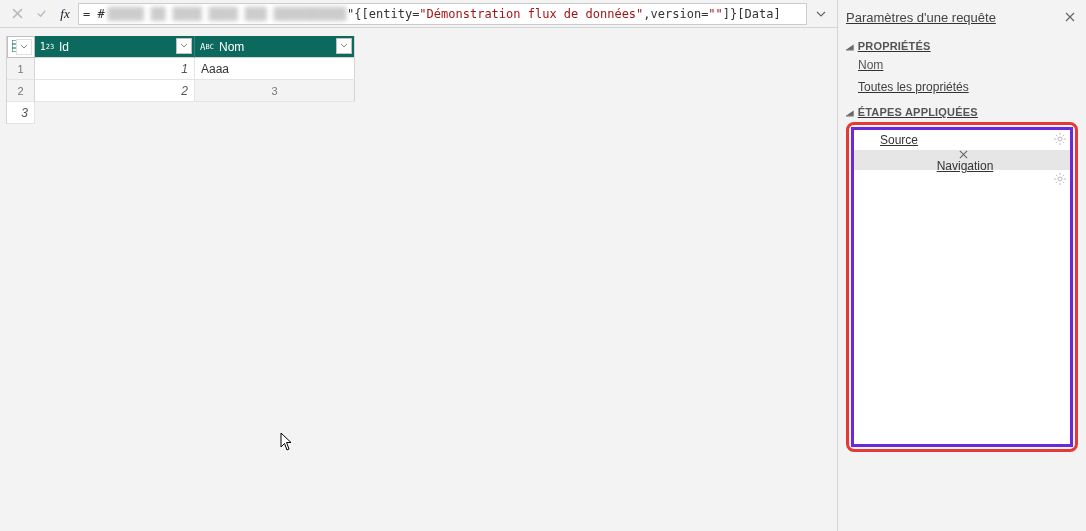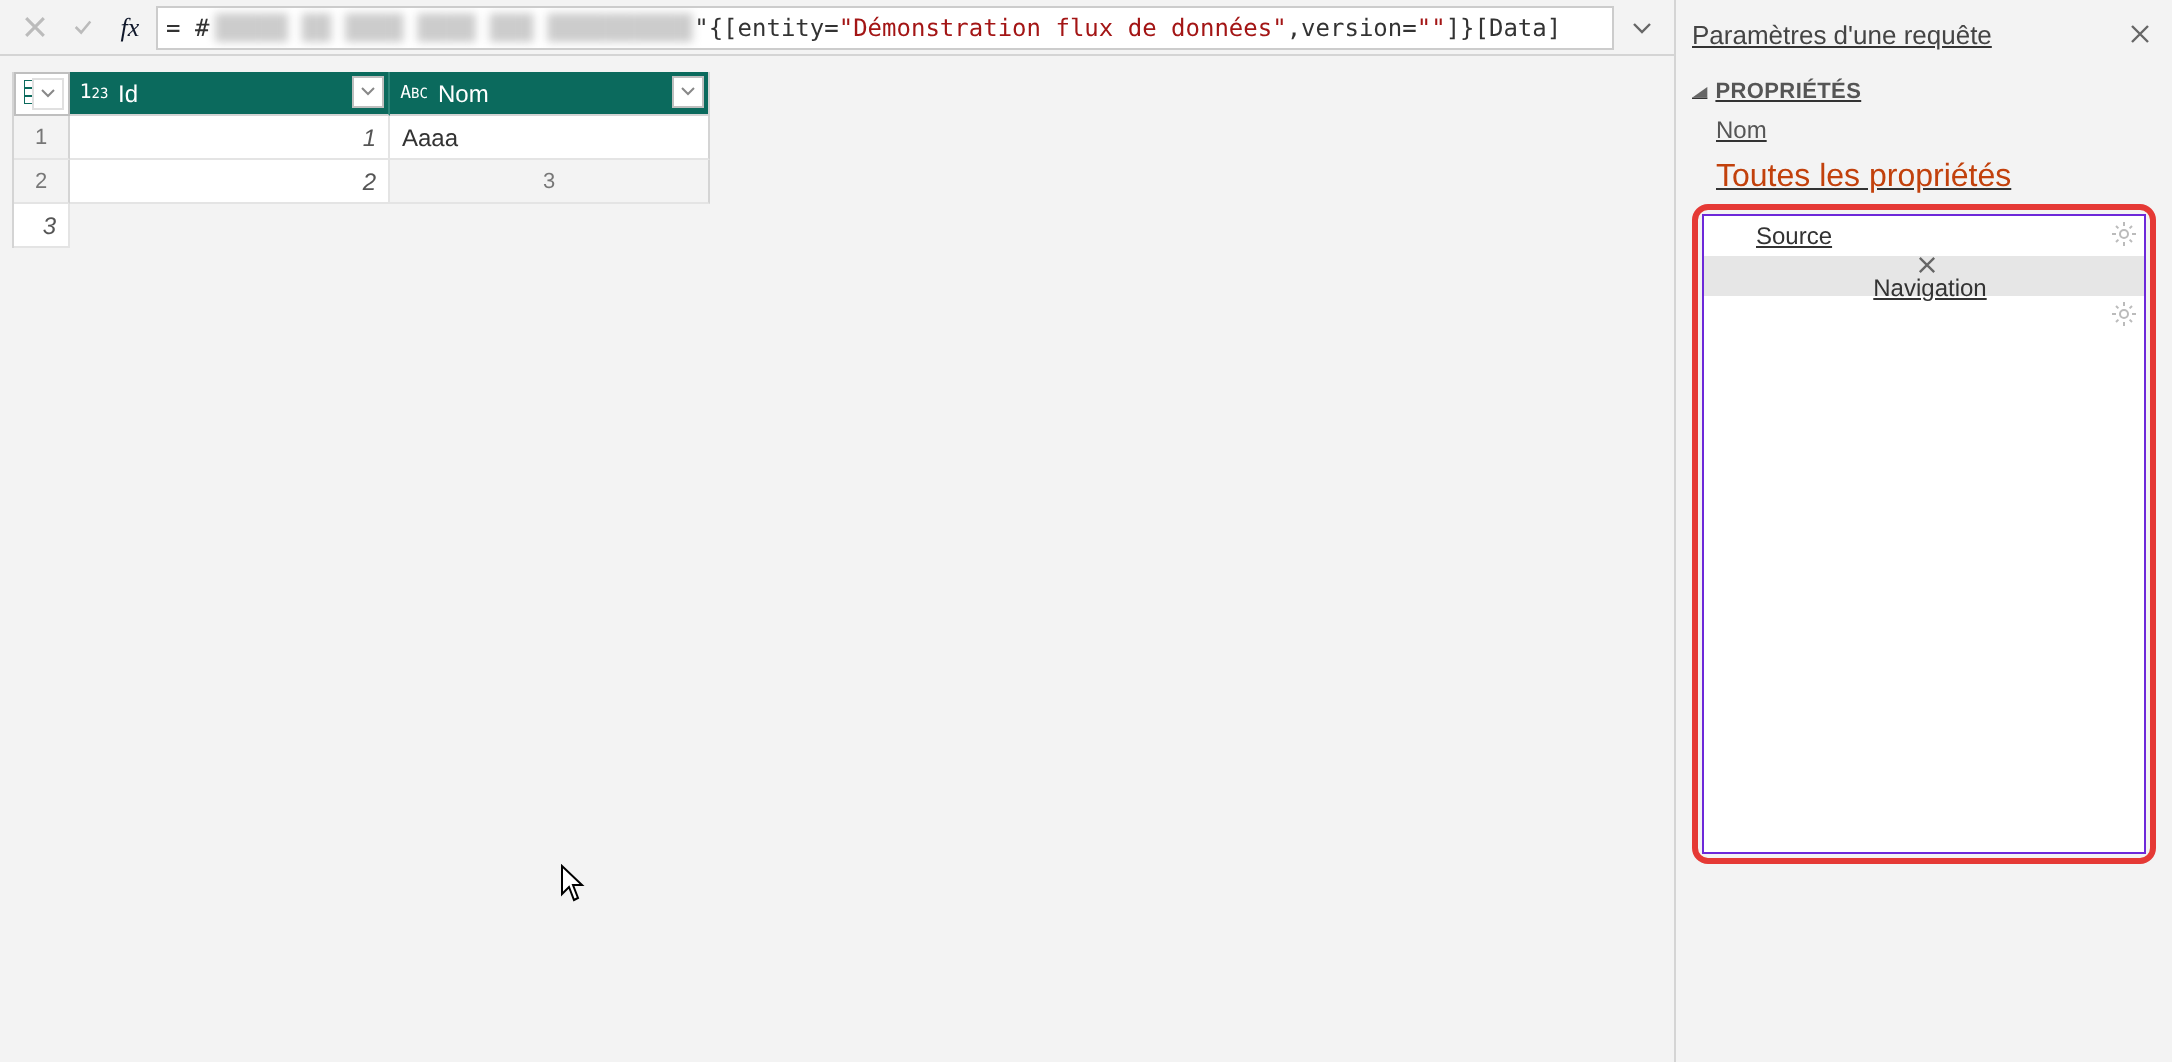--- a/index.html
+++ b/index.html
@@ -75,26 +75,26 @@
   .side-close { width:16px; height:16px; display:flex; align-items:center; justify-content:center; color:#666;}
   .section-caret {
     font-size: 10px; color: #666; margin-right: 4px; display:inline-block; transform: scaleY(0.7);
   }
   .section-hdr { display: flex; align-items: flex-end; margin-top: 12px; }
   .section-label { font-weight: 600; font-size: 11px; letter-spacing: .2px; color: #555; }
   .name-field {
     margin-top: 6px; background: #fff; border: 1px solid #ccc; height: 22px; padding: 0 6px; display: flex; align-items: center;
     margin-left: 12px;
   }
-  .all-props { color: #c2410c; margin: 8px 0 0 12px; font-size: 16px; }
+  .all-props { color: #404040; margin: 8px 0 0 12px; font-size: 12px; }
   .steps-box {
     margin-top: 4px; margin-left: 0; border: 3px solid #e53935; border-radius: 8px; padding: 2px;
   }
   .steps-inner {
-    border: 1px solid #6d28d9; background: #fff; height: 320px; display: flex; flex-direction: column;
+    border: 3px solid #6d28d9; background: #fff; height: 320px; display: flex; flex-direction: column;
   }
   .step {
     height: 20px; display: flex; align-items: center; font-size: 12px; padding: 0 4px 0 6px; position: relative;
   }
   .step .del { width:14px; display:flex; justify-content:center; color:#666; visibility:hidden;}
   .step .gear { margin-left:auto; color:#bbb; }
   .step.selected { background: #e6e6e6; flex-direction: column; }
   .step.selected .del { visibility: visible; }
   .step .lab { margin-left: 6px; }
   .step:not(.selected) .lab { margin-left: 20px; }
@@ -197,20 +197,24 @@
       </span>
     </div>
 
     <div class="section-hdr">
       <span class="section-caret">◢</span>
       <span class="section-label">PROPRIÉTÉS</span>
     </div>
     <div style="margin:6px 0 0 12px; font-size:12px; color:#555;">Nom</div>
     <div class="all-props">Toutes les propriétés</div>
 
+    <div class="section-hdr">
+      <span class="section-caret">◢</span>
+      <span class="section-label">ÉTAPES APPLIQUÉES</span>
+    </div>
     <div class="steps-box">
       <div class="steps-inner">
         <div class="step">
           <span class="lab">Source</span>
           <span class="gear">
             <svg width="12" height="12" viewBox="0 0 12 12">
                 <circle cx="6" cy="6" r="2" fill="none" stroke="#bbb"></circle>
                 <g stroke="#bbb">
                   <line x1="6" y1="0" x2="6" y2="2"></line>
                   <line x1="6" y1="10" x2="6" y2="12"></line>

